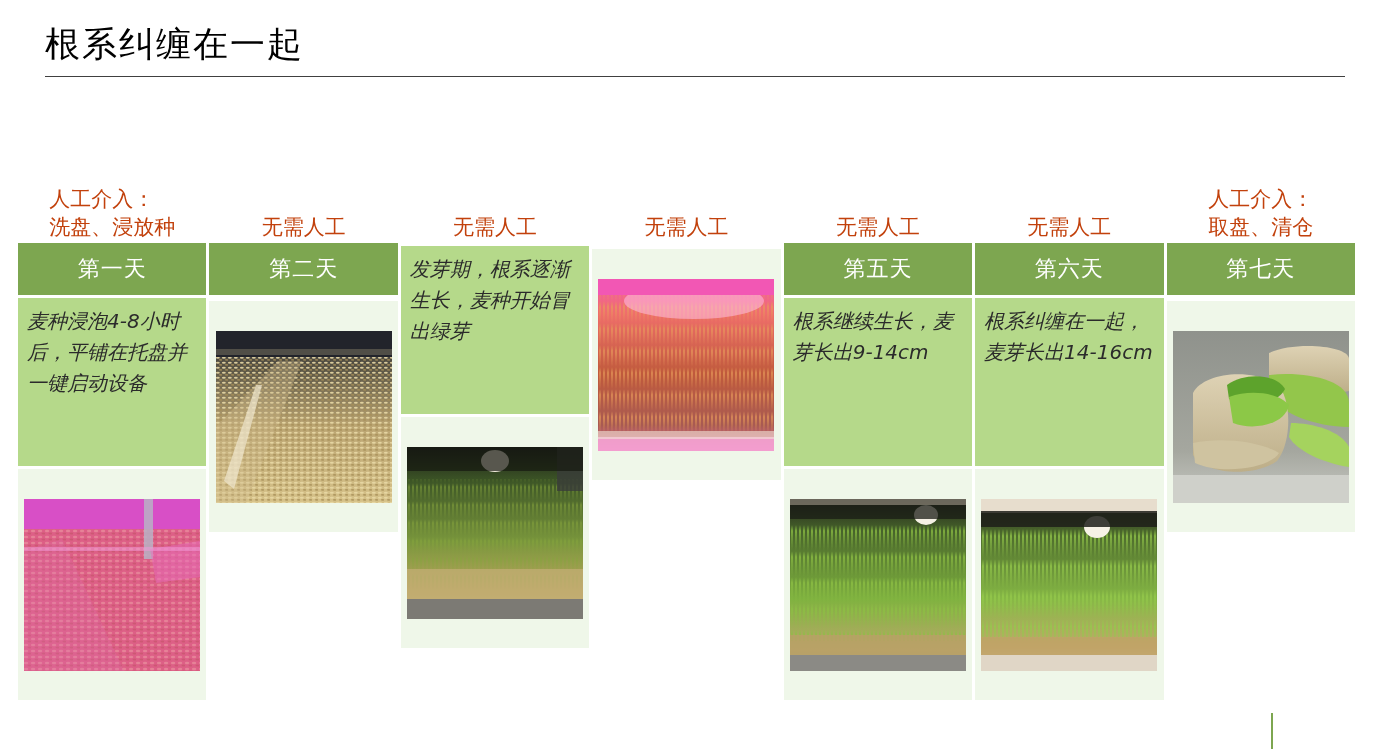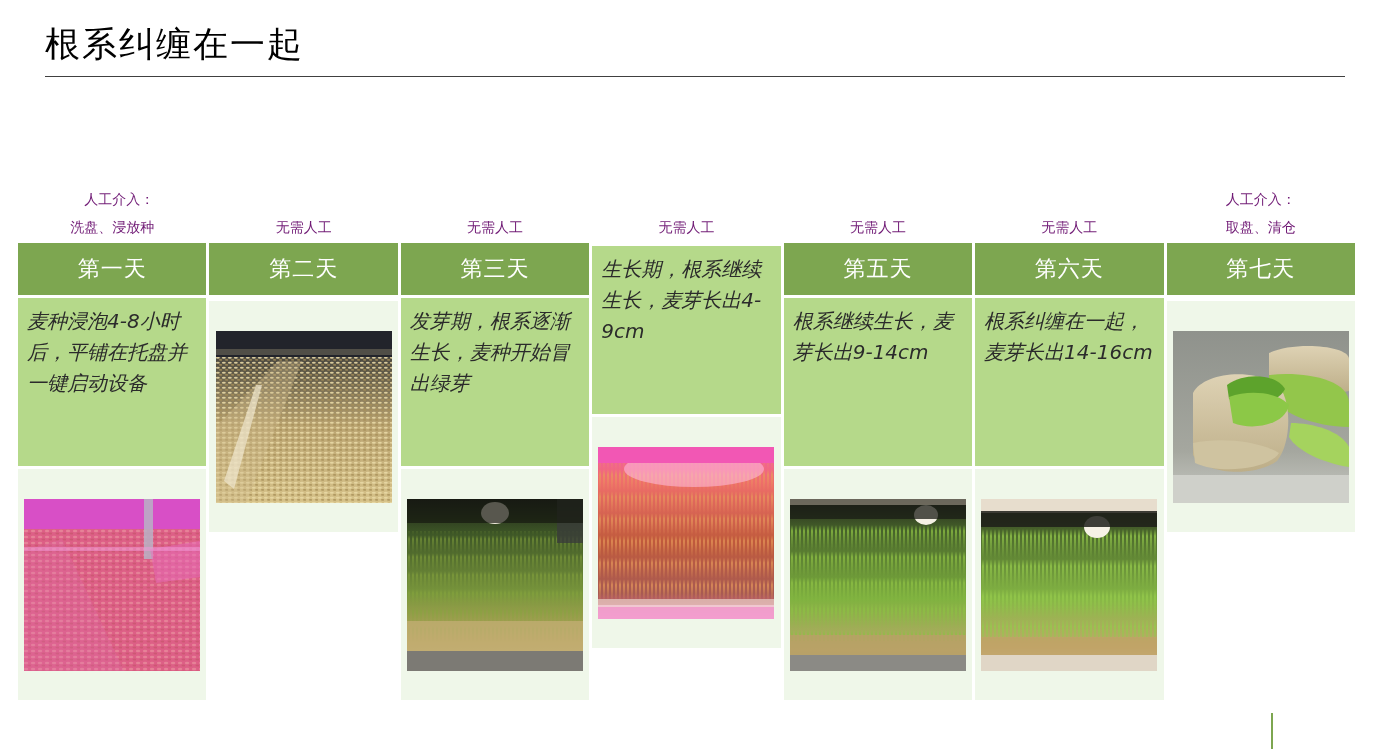--- a/index.html
+++ b/index.html
@@ -60,23 +60,23 @@
   }
   .col:last-child { margin-right: 0; }
 
   
   .caption {
     height: 83px;
     display: flex;
     align-items: flex-end;
     justify-content: center;
     padding-bottom: 2px;
-    text-align: right;
-    color: #701a75;
-    font-size: 14px;
+    text-align: left;
+    color: #c2410c;
+    font-size: 21px;
     line-height: 28px;
     white-space: pre-line;
     background: #ffffff;
   }
 
   
   .day-head {
     height: 52px;
     background: #7da650;
     color: #ffffff;
@@ -205,21 +205,20 @@
             <polygon points="8,150 40,54 46,54 18,158" fill="#efe7cf" opacity="0.7"></polygon>
             <rect y="0" width="176" height="26" fill="#22242b"></rect>
             <rect x="0" y="18" width="176" height="6" fill="#6f6a5a" opacity="0.6"></rect>
           </svg>
         </div>
       </div>
     </div>
 
     <div class="col">
       <div class="caption">无需人工</div>
-      <div class="day-head">第三天</div>
       <div class="head-gap"></div>
       <div class="desc">发芽期，根系逐渐生长，麦种开始冒出绿芽</div>
       <div class="desc-gap"></div>
       <div class="photo-cell">
         <div class="photo">
           <svg viewBox="0 0 176 172" preserveAspectRatio="none">
             <defs>
               <linearGradient id="p3bg" x1="0" y1="0" x2="0" y2="1">
                 <stop offset="0%" stop-color="#1c1f1a"></stop>
                   <stop offset="20%" stop-color="#3d5626"></stop>
@@ -239,21 +238,20 @@
             <rect x="150" y="0" width="26" height="44" fill="#3a3c3a" opacity="0.8"></rect>
             <rect y="0" width="176" height="24" fill="#16180f" opacity="0.7"></rect>
           </svg>
         </div>
       </div>
     </div>
 
     <div class="col">
       <div class="caption">无需人工</div>
       <div class="head-gap"></div>
-      <div class="desc">生长期，根系继续生长，麦芽长出4-9cm</div>
       <div class="desc-gap"></div>
       <div class="photo-cell">
         <div class="photo">
           <svg viewBox="0 0 176 172" preserveAspectRatio="none">
             <defs>
               <linearGradient id="p4bg" x1="0" y1="0" x2="0" y2="1">
                 <stop offset="0%" stop-color="#f45ab0"></stop>
                   <stop offset="20%" stop-color="#ef6e6a"></stop>
                 <stop offset="55%" stop-color="#c05a3c"></stop>
                   <stop offset="85%" stop-color="#a85a52"></stop>

